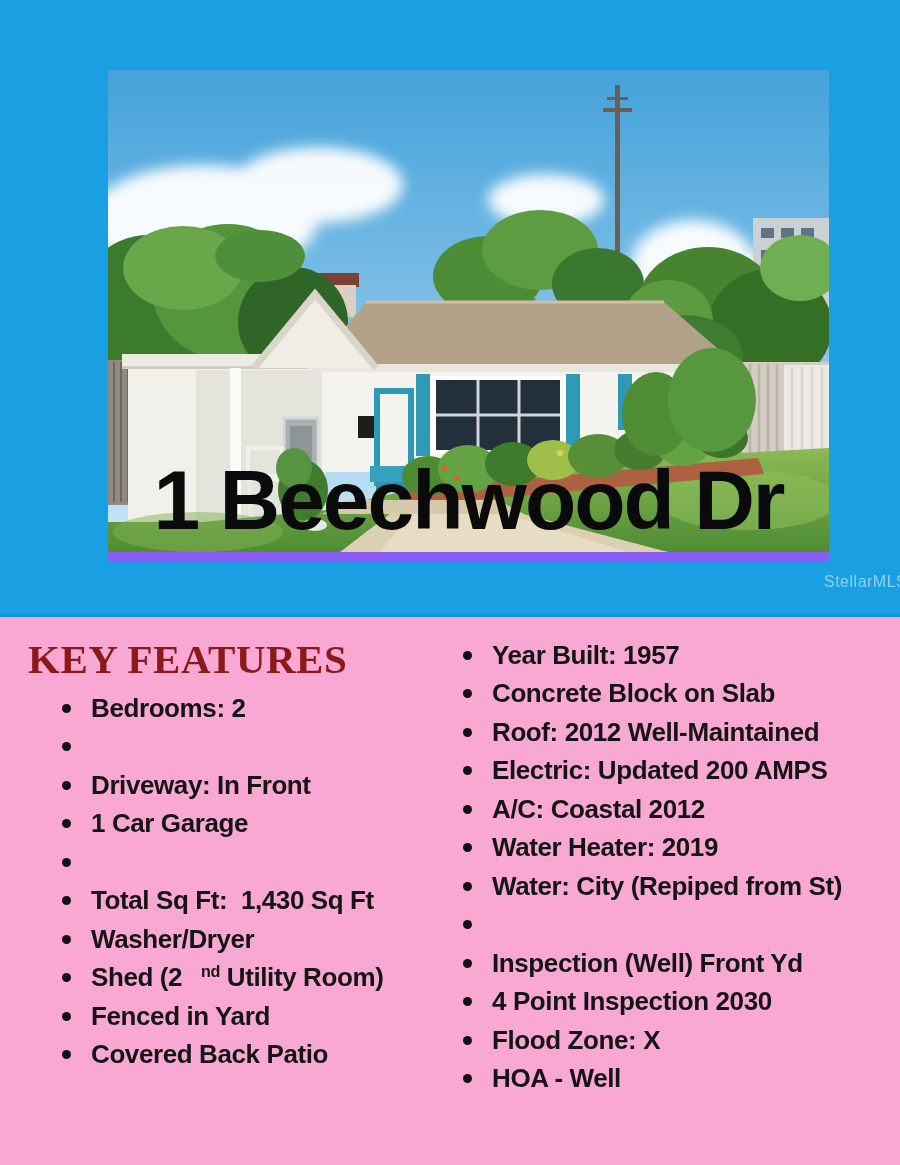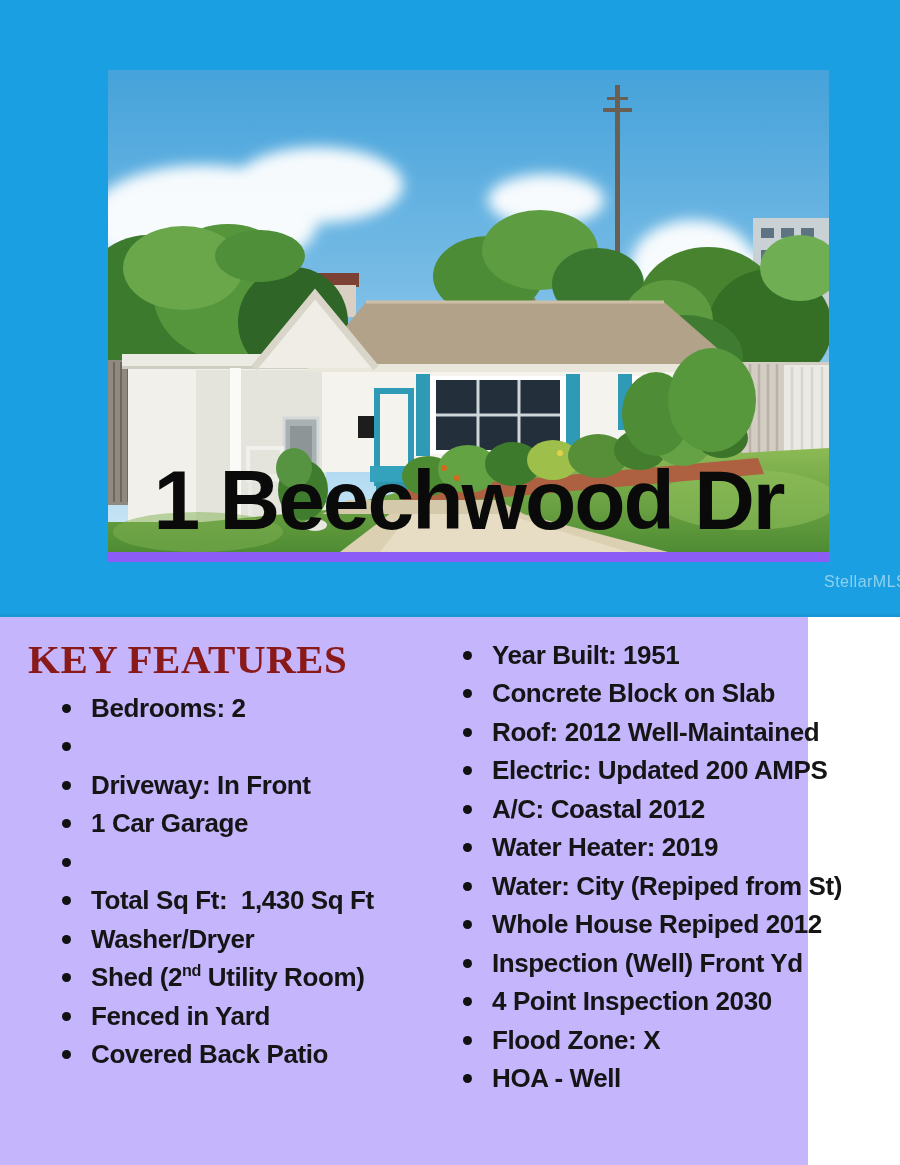--- a/index.html
+++ b/index.html
@@ -40,22 +40,22 @@
   }
   .watermark{
     position:absolute;left:824px;top:573px;
     font-size:16px;font-weight:400;
     letter-spacing:0.5px;
     color:rgba(235,245,250,0.55);
   }
 
   
   .features{
-    position:absolute;left:0;top:617px;width:808px;height:548px;
-    background:#c4b5fd;
+    position:absolute;left:0;top:617px;width:900px;height:548px;
+    background:#f9a8d4;
   }
   .kf-heading{
     position:absolute;left:28px;top:21px;
     font-family:"Liberation Serif",serif;
     font-weight:700;
     font-size:41px;
     line-height:1.05;
     letter-spacing:0.5px;
     color:var(--heading-red);
     white-space:nowrap;
@@ -71,20 +71,21 @@
   .feature-text{
     font-weight:700;
     font-size:26px;
     letter-spacing:-0.4px;
     color:var(--text-black);
     white-space:pre;
   }
   .feature-text sup{
     font-size:0.62em;
     line-height:0;
+    margin-left:19px;
   }
 </style>
 </head>
 <body>
 
 <div class="page">
 
   <div class="banner">
 
     <div class="photo">
@@ -295,21 +296,21 @@
           <span class="feature-text">Fenced in Yard</span>
         </li>
         <li class="feature-item">
           <span class="dot"></span>
           <span class="feature-text">Covered Back Patio</span>
         </li>
       </ul>
     <ul class="col col-right">
         <li class="feature-item">
           <span class="dot"></span>
-          <span class="feature-text">Year Built: 1951</span>
+          <span class="feature-text">Year Built: 1957</span>
         </li>
         <li class="feature-item">
           <span class="dot"></span>
           <span class="feature-text">Concrete Block on Slab</span>
         </li>
         <li class="feature-item">
           <span class="dot"></span>
           <span class="feature-text">Roof: 2012 Well-Maintained</span>
         </li>
         <li class="feature-item">
@@ -323,21 +324,20 @@
         <li class="feature-item">
           <span class="dot"></span>
           <span class="feature-text">Water Heater: 2019</span>
         </li>
         <li class="feature-item">
           <span class="dot"></span>
           <span class="feature-text">Water: City (Repiped from St)</span>
         </li>
         <li class="feature-item">
           <span class="dot"></span>
-          <span class="feature-text">Whole House Repiped 2012</span>
         </li>
         <li class="feature-item">
           <span class="dot"></span>
           <span class="feature-text">Inspection (Well) Front Yd</span>
         </li>
         <li class="feature-item">
           <span class="dot"></span>
           <span class="feature-text">4 Point Inspection 2030</span>
         </li>
         <li class="feature-item">

